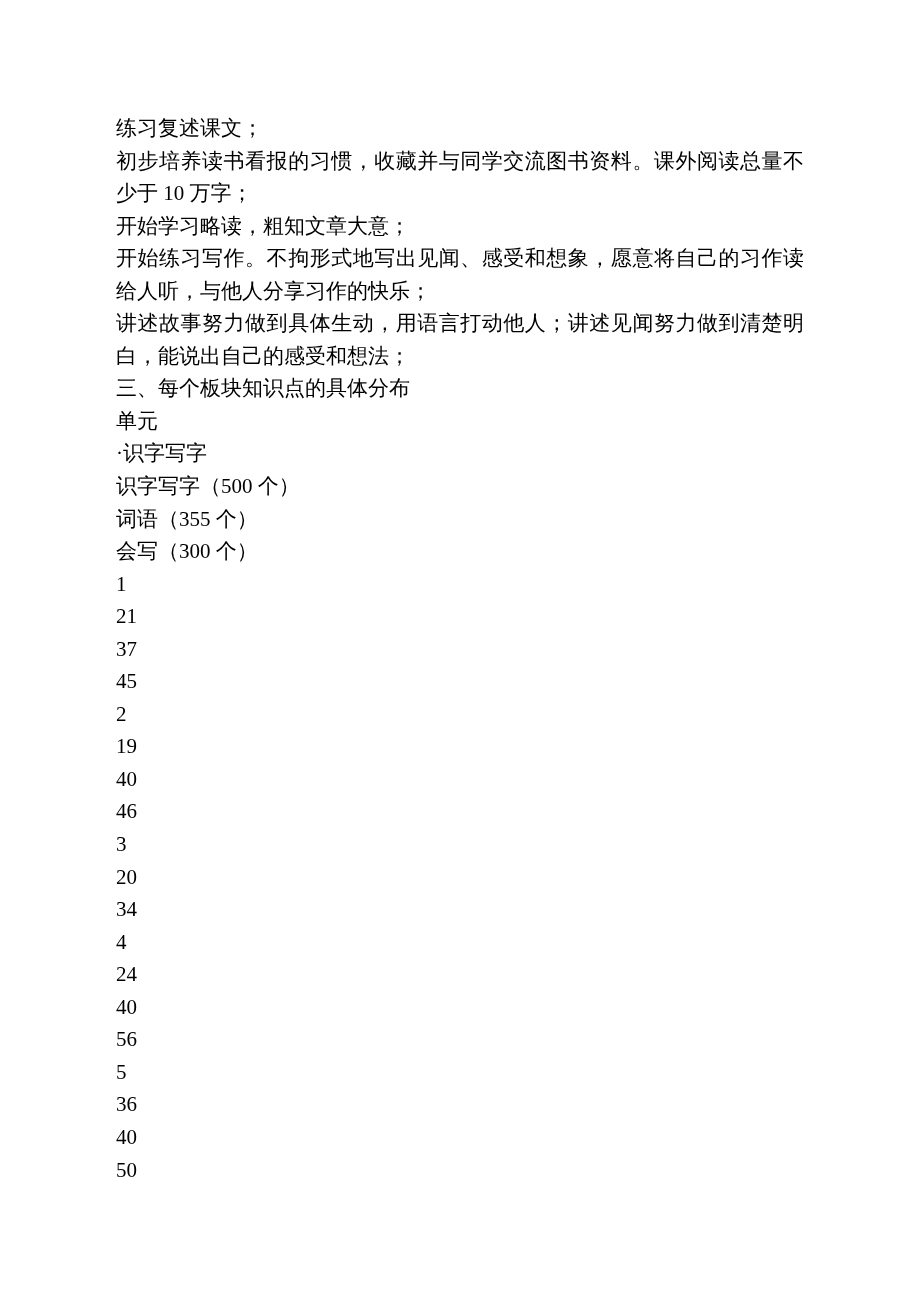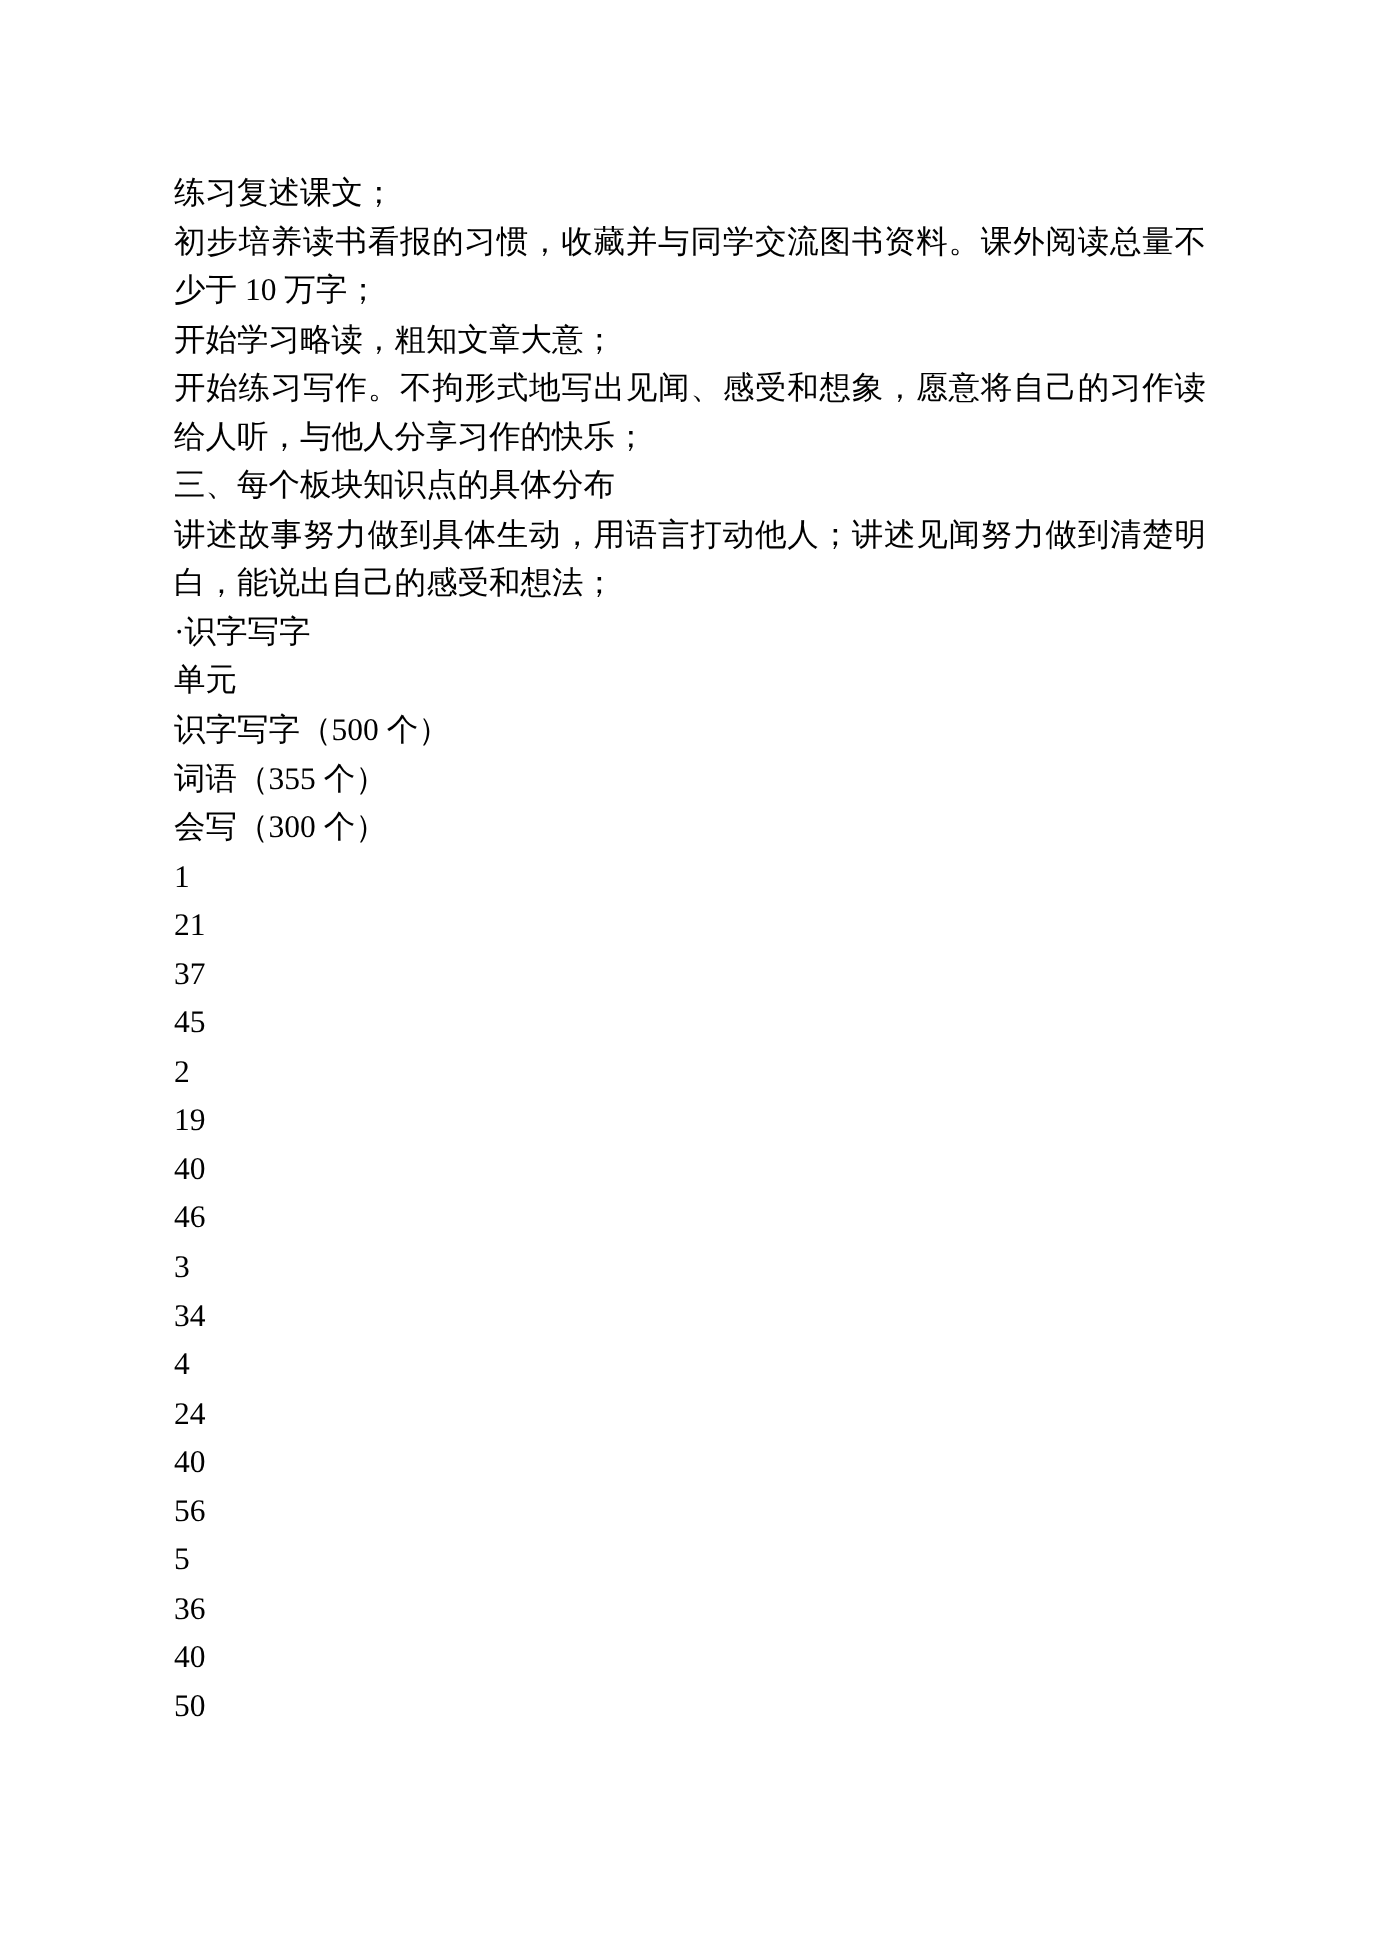--- a/index.html
+++ b/index.html
@@ -19,36 +19,37 @@
   }
 </style>
 </head>
 <body>
 
 <div class="content">
   <p>练习复述课文；</p>
   <p>初步培养读书看报的习惯，收藏并与同学交流图书资料。课外阅读总量不少于 10 万字；</p>
   <p>开始学习略读，粗知文章大意；</p>
   <p>开始练习写作。不拘形式地写出见闻、感受和想象，愿意将自己的习作读给人听，与他人分享习作的快乐；</p>
+  <p>讲述故事努力做到具体生动，用语言打动他人；讲述见闻努力做到清楚明白，能说出自己的感受和想法；</p>
   <p>三、每个板块知识点的具体分布</p>
-  <p>讲述故事努力做到具体生动，用语言打动他人；讲述见闻努力做到清楚明白，能说出自己的感受和想法；</p>
+  <p>单元</p>
   <p>·识字写字</p>
-  <p>单元</p>
   <p>识字写字（500 个）</p>
   <p>词语（355 个）</p>
   <p>会写（300 个）</p>
   <p>1</p>
   <p>21</p>
   <p>37</p>
   <p>45</p>
   <p>2</p>
   <p>19</p>
   <p>40</p>
   <p>46</p>
   <p>3</p>
+  <p>20</p>
   <p>34</p>
   <p>4</p>
   <p>24</p>
   <p>40</p>
   <p>56</p>
   <p>5</p>
   <p>36</p>
   <p>40</p>
   <p>50</p>
 

